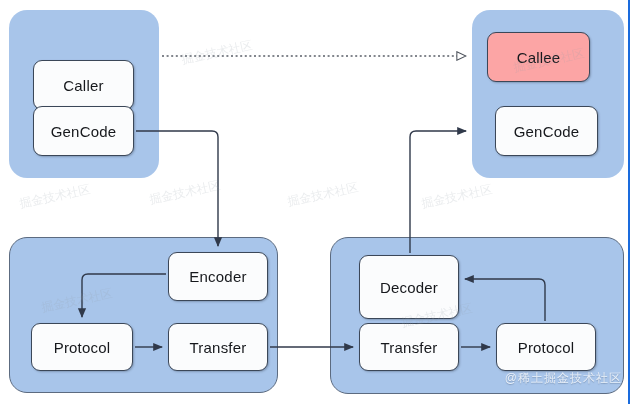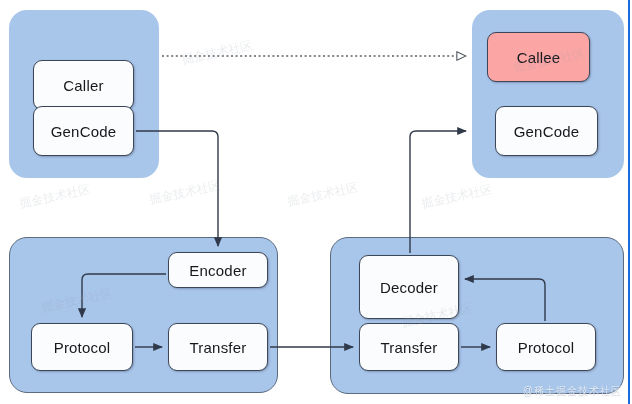--- a/index.html
+++ b/index.html
@@ -79,23 +79,23 @@
     color: rgba(150,158,170,0.20);
     font-size: 12px;
     white-space: nowrap;
     user-select: none;
     transform: rotate(-12deg);
     transform-origin: left top;
   }
   .wm-credit {
     position: absolute;
     right: 10px;
-    bottom: 6px;
+    bottom: 17px;
     color: rgba(250,252,255,0.80);
-    font-size: 10px;
+    font-size: 12px;
     letter-spacing: 1px;
     white-space: nowrap;
     user-select: none;
     text-shadow: 0 1px 1px rgba(60,80,110,0.35);
   }
 </style>
 </head>
 <body>
 
 <div id="canvas">
@@ -131,21 +131,21 @@
     </div>
   <div class="node" id="node-caller-gencode" style="left: 33px; top: 106px; width: 101px; height: 50px; background: rgb(251, 252, 253); border-color: rgb(59, 71, 88);">
       <span>GenCode</span>
     </div>
   <div class="node" id="node-callee" style="left: 487px; top: 32px; width: 103px; height: 50px; background: #fca5a5; border-color: rgb(59, 71, 88);">
       <span>Callee</span>
     </div>
   <div class="node" id="node-callee-gencode" style="left: 495px; top: 106px; width: 103px; height: 50px; background: rgb(251, 252, 253); border-color: rgb(59, 71, 88);">
       <span>GenCode</span>
     </div>
-  <div class="node" id="node-encoder" style="left: 168px; top: 252px; width: 100px; height: 36px; background: rgb(251, 252, 253); border-color: rgb(59, 71, 88);">
+  <div class="node" id="node-encoder" style="left: 168px; top: 252px; width: 100px; height: 49px; background: rgb(251, 252, 253); border-color: rgb(59, 71, 88);">
       <span>Encoder</span>
     </div>
   <div class="node" id="node-client-protocol" style="left: 31px; top: 323px; width: 102px; height: 48px; background: rgb(251, 252, 253); border-color: rgb(59, 71, 88);">
       <span>Protocol</span>
     </div>
   <div class="node" id="node-client-transfer" style="left: 168px; top: 323px; width: 100px; height: 48px; background: rgb(251, 252, 253); border-color: rgb(59, 71, 88);">
       <span>Transfer</span>
     </div>
   <div class="node" id="node-decoder" style="left: 359px; top: 255px; width: 100px; height: 64px; background: rgb(251, 252, 253); border-color: rgb(59, 71, 88);">
       <span>Decoder</span>

